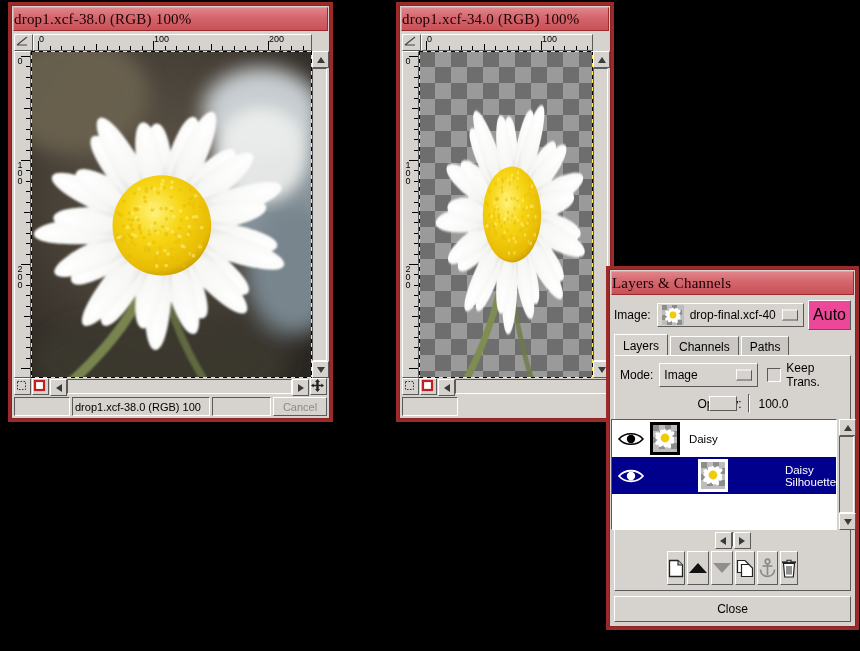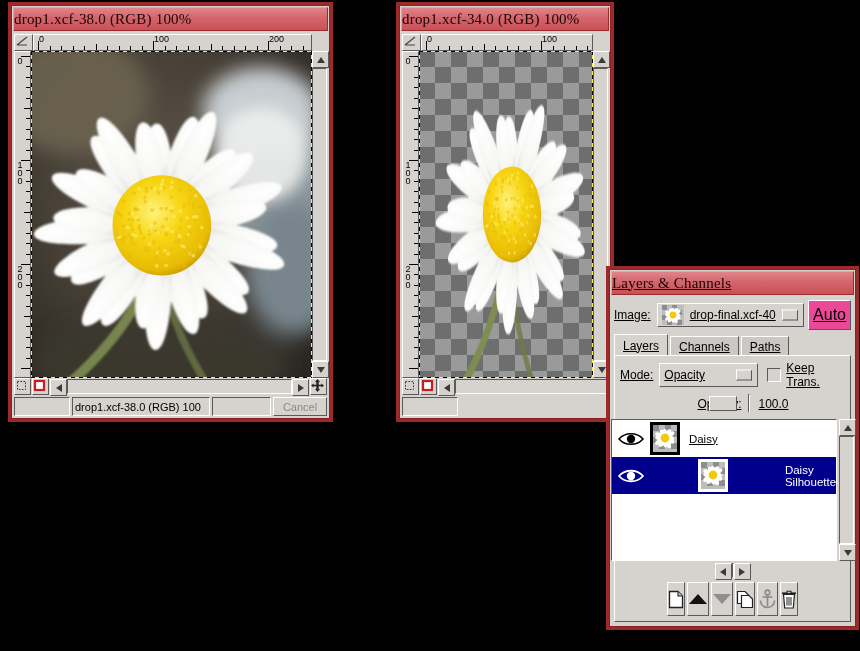--- a/index.html
+++ b/index.html
@@ -737,21 +737,21 @@
          <div class="trough bevel-in"></div>
        </div>
      </div>
      <div class="statusbar">
        <div class="sfield bevel-in" style="width:54px;"></div>
      </div>
    </div>
  </div>
 </div>
 
-<div class="win" style="left:606px;top:266px;width:253px;height:364px;text-decoration:underline;">
+<div class="win" style="left:606px;top:266px;width:253px;height:364px;">
  <div class="win-inner">
    <div class="titlebar">
      <span>Layers &amp; Channels</span>
    </div>
    <div class="dlg-body">
 
      <div class="row" style="margin-bottom:5px;">
        <div class="lbl" style="margin-right:6px;">Image:</div>
        <div class="optmenu bevel-out" style="flex:1;">
          <span class="thumbsm">
@@ -797,21 +797,21 @@
        <div class="tab active">Layers</div>
        <div class="tab">Channels</div>
        <div class="tab">Paths</div>
      </div>
 
      <div class="panel">
 
        <div class="row" style="margin-bottom:5px;">
          <div class="lbl" style="margin-right:6px;">Mode:</div>
          <div class="optmenu bevel-out" style="width:108px;">
-           <span style="font-size:12px;">Opacity</span>
+           <span style="font-size:12px;">Image</span>
            <span class="ind bevel-out"></span>
          </div>
          <div class="chk bevel-in" style="margin-left:9px;"></div>
          <div class="lbl">Keep Trans.</div>
        </div>
 
        <div class="row" style="margin-bottom:6px;margin-left:21px;">
          <div class="lbl" style="margin-right:6px;">Opacity:</div>
          <div class="slider bevel-in">
            <div class="knob bevel-out"></div>
@@ -964,15 +964,16 @@
            <svg width="16" height="19" viewBox="0 0 16 19">
              <path d="M2.5 4.5 H13.5 L12.3 18 H3.7 Z" fill="#fff" stroke="#222" stroke-width="1.2"></path>
              <path d="M1 3.2 H15" stroke="#222" stroke-width="1.6"></path>
              <path d="M6 1.2 H10 V3.2 H6 Z" fill="#fff" stroke="#222" stroke-width="1.1"></path>
              <path d="M6 7 V15.6 M8 7 V15.6 M10 7 V15.6" stroke="#222" stroke-width="1"></path>
               </svg>
             </div>
        </div>
      </div>
 
+     <div class="closebtn bevel-out">Close</div>
    </div>
  </div>
 </div>
 
 </body></html>

